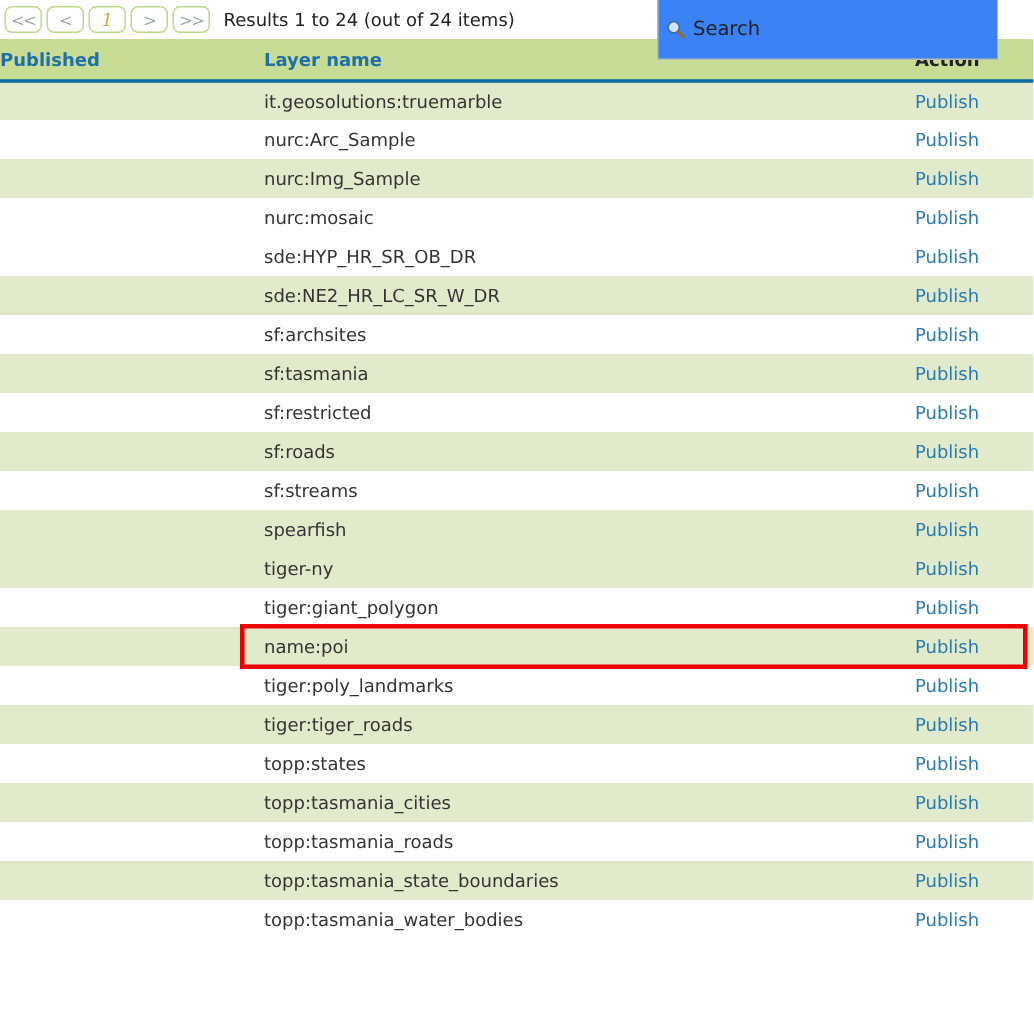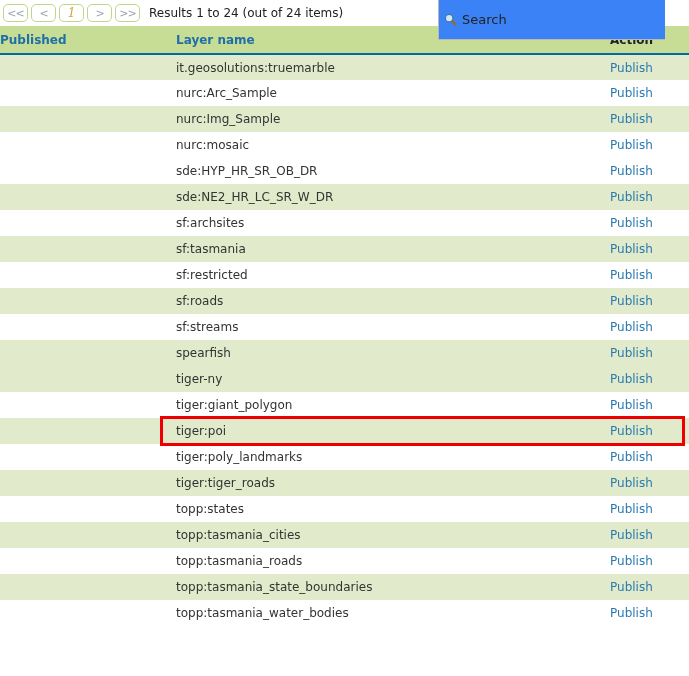--- a/index.html
+++ b/index.html
@@ -251,21 +251,21 @@
           <td class="cell-layername">tiger-ny</td>
           <td class="cell-action"><span class="publish-link">Publish</span></td>
         </tr>
         <tr class="even">
           <td class="cell-published"></td>
           <td class="cell-layername">tiger:giant_polygon</td>
           <td class="cell-action"><span class="publish-link">Publish</span></td>
         </tr>
         <tr class="odd">
           <td class="cell-published"></td>
-          <td class="cell-layername">tiger:poi</td>
+          <td class="cell-layername">name:poi</td>
           <td class="cell-action"><span class="publish-link">Publish</span></td>
         </tr>
         <tr class="even">
           <td class="cell-published"></td>
           <td class="cell-layername">tiger:poly_landmarks</td>
           <td class="cell-action"><span class="publish-link">Publish</span></td>
         </tr>
         <tr class="odd">
           <td class="cell-published"></td>
           <td class="cell-layername">tiger:tiger_roads</td>

